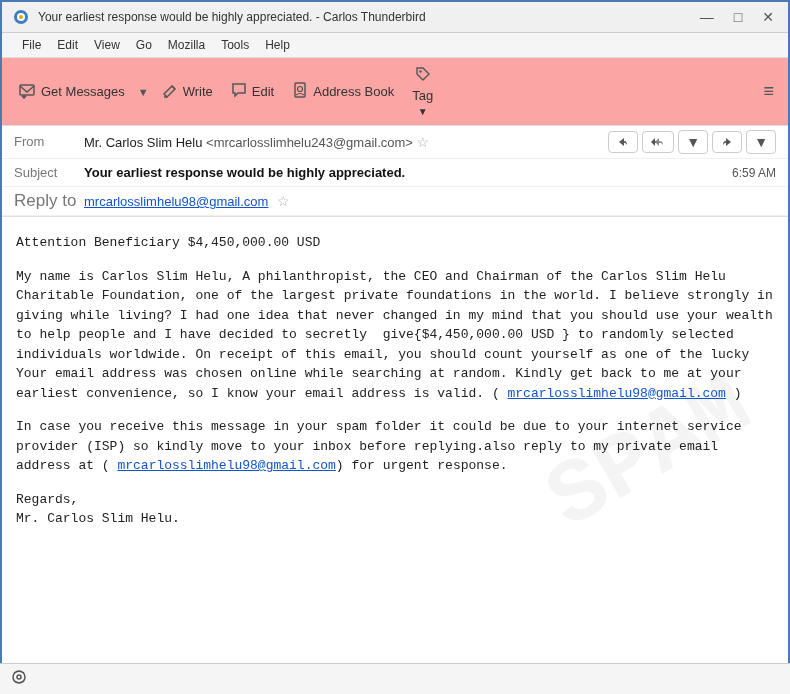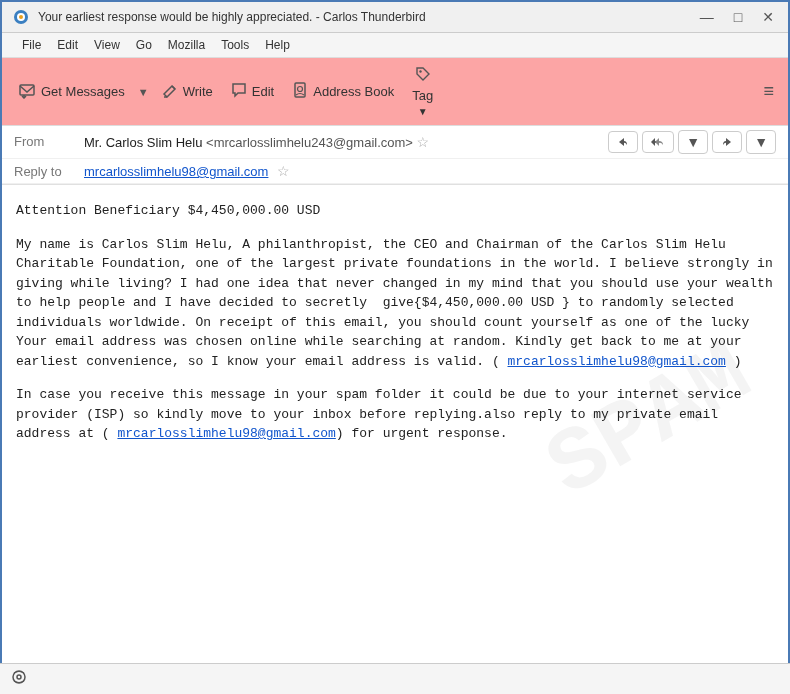--- a/index.html
+++ b/index.html
@@ -238,21 +238,21 @@
       display: flex;
       align-items: center;
       padding: 4px 12px;
       border-bottom: 1px solid #f0f0f0;
       font-size: 13px;
     }
     .replyto-label, .to-label {
       color: #777;
       width: 70px;
       flex-shrink: 0;
-      font-size: 13px;
+      font-size: 17px;
     }
     .from-section {
       display: flex;
       align-items: center;
       border-bottom: 1px solid #f0f0f0;
     }
   </style>
 </head>
 <body>
 
@@ -363,20 +363,25 @@
       <button class="action-btn">▼</button>
       <button class="action-btn">
         <svg width="14" height="14" viewBox="0 0 14 14">
             <path d="M11 7 L6 3 L6 6 Q3 6 3 10 Q5 7 6 8 L6 11 Z" fill="#555"></path>
           </svg>
       </button>
       <button class="action-btn">▼</button>
     </div>
   </div>
 
+  <div class="subject-row">
+    <span class="subject-label">Subject</span>
+    <span class="subject-value">Your earliest response would be highly appreciated.</span>
+    <span class="subject-time">6:59 AM</span>
+  </div>
 
   <div class="replyto-row">
     <span class="replyto-label">Reply to</span>
     <span>
       <span style="color:#1155cc; text-decoration:underline; cursor:pointer;">mrcarlosslimhelu98@gmail.com</span>
       <span class="star-icon" style="margin-left:5px;">☆</span>
     </span>
   </div>
 
 </div>
@@ -390,20 +395,21 @@
 never changed in my mind that you should use your wealth to help people and I
 have decided to secretly&nbsp; give{$4,450,000.00 USD } to randomly selected
 individuals worldwide. On receipt of this email, you should count yourself as
 one of the lucky Your email address was chosen online while searching at
 random. Kindly get back to me at your earliest convenience, so I know your
 email address is valid. ( <a class="email-link" href="#">mrcarlosslimhelu98@gmail.com</a> )</p>
   <p style="position:relative;z-index:1;">In case you receive this message in your spam folder it could be due to your
 internet service provider (ISP) so kindly move to your inbox before
 replying.also reply to my private email address at (
 <a class="email-link" href="#">mrcarlosslimhelu98@gmail.com</a>) for urgent response.</p>
+  <p style="position:relative;z-index:1;">Regards,<br>Mr. Carlos Slim Helu.</p>
 </div>
 
 <div class="status-bar">
   <span style="font-size:16px;">
     <svg width="18" height="18" viewBox="0 0 18 18">
       <circle cx="9" cy="9" r="6" fill="none" stroke="#555" stroke-width="1.5"></circle>
       <circle cx="9" cy="9" r="2" fill="none" stroke="#555" stroke-width="1.5"></circle>
       <path d="M4 5 Q9 2 14 5" fill="none" stroke="#555" stroke-width="1.2"></path>
       <path d="M4 13 Q9 16 14 13" fill="none" stroke="#555" stroke-width="1.2"></path>
     </svg>

